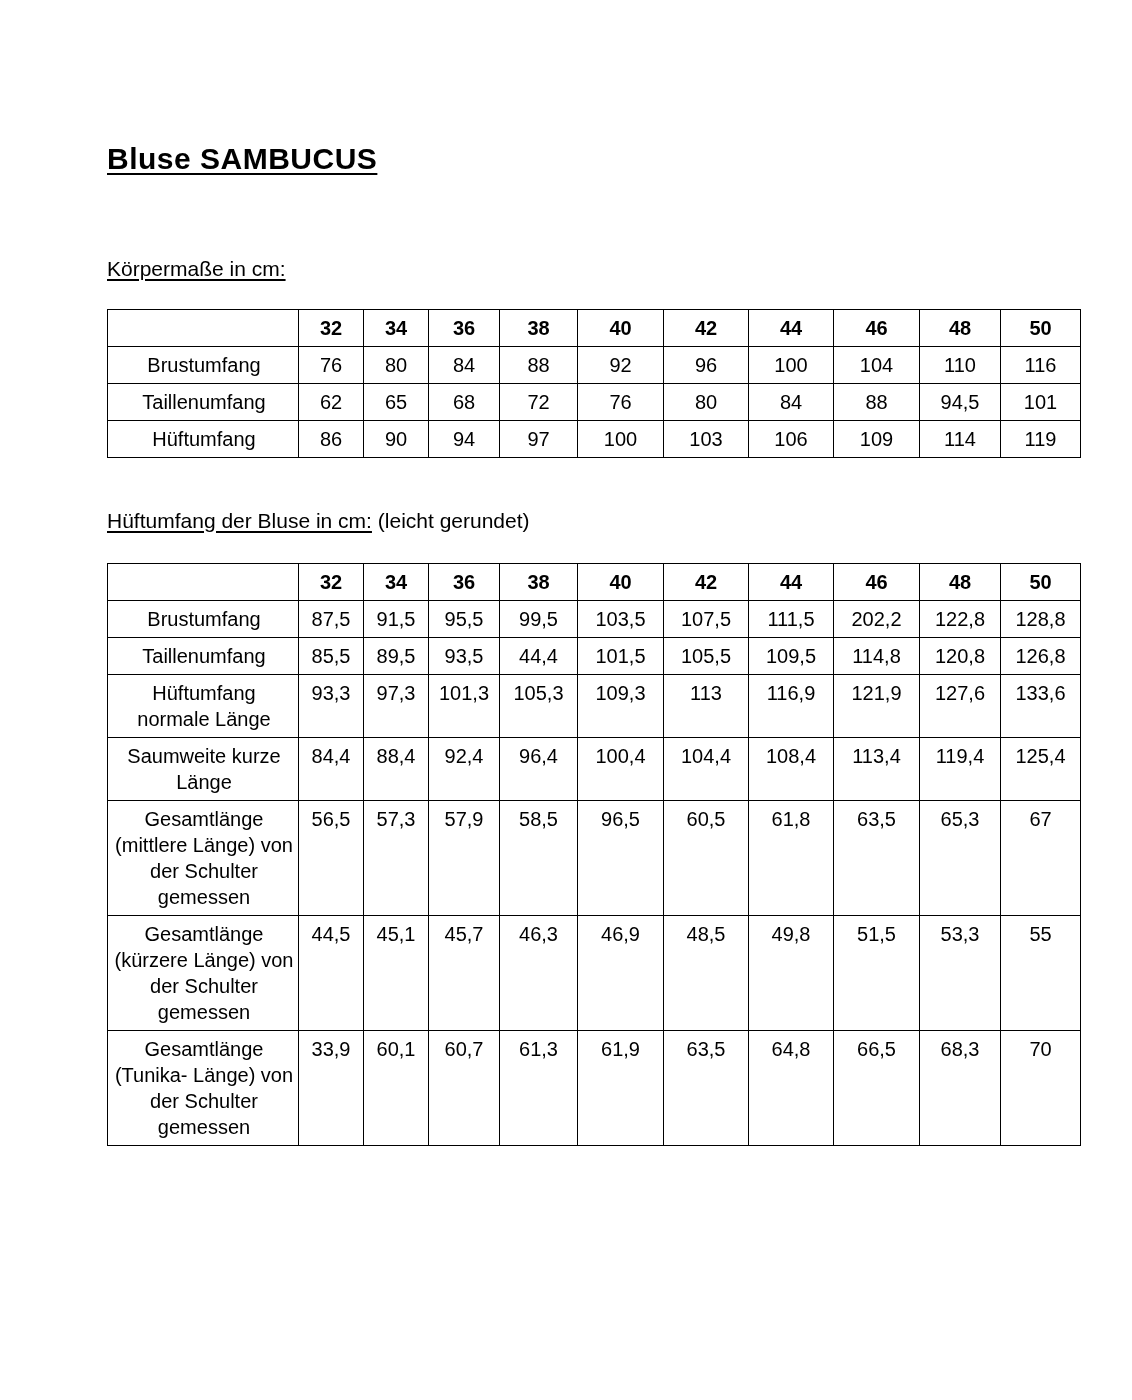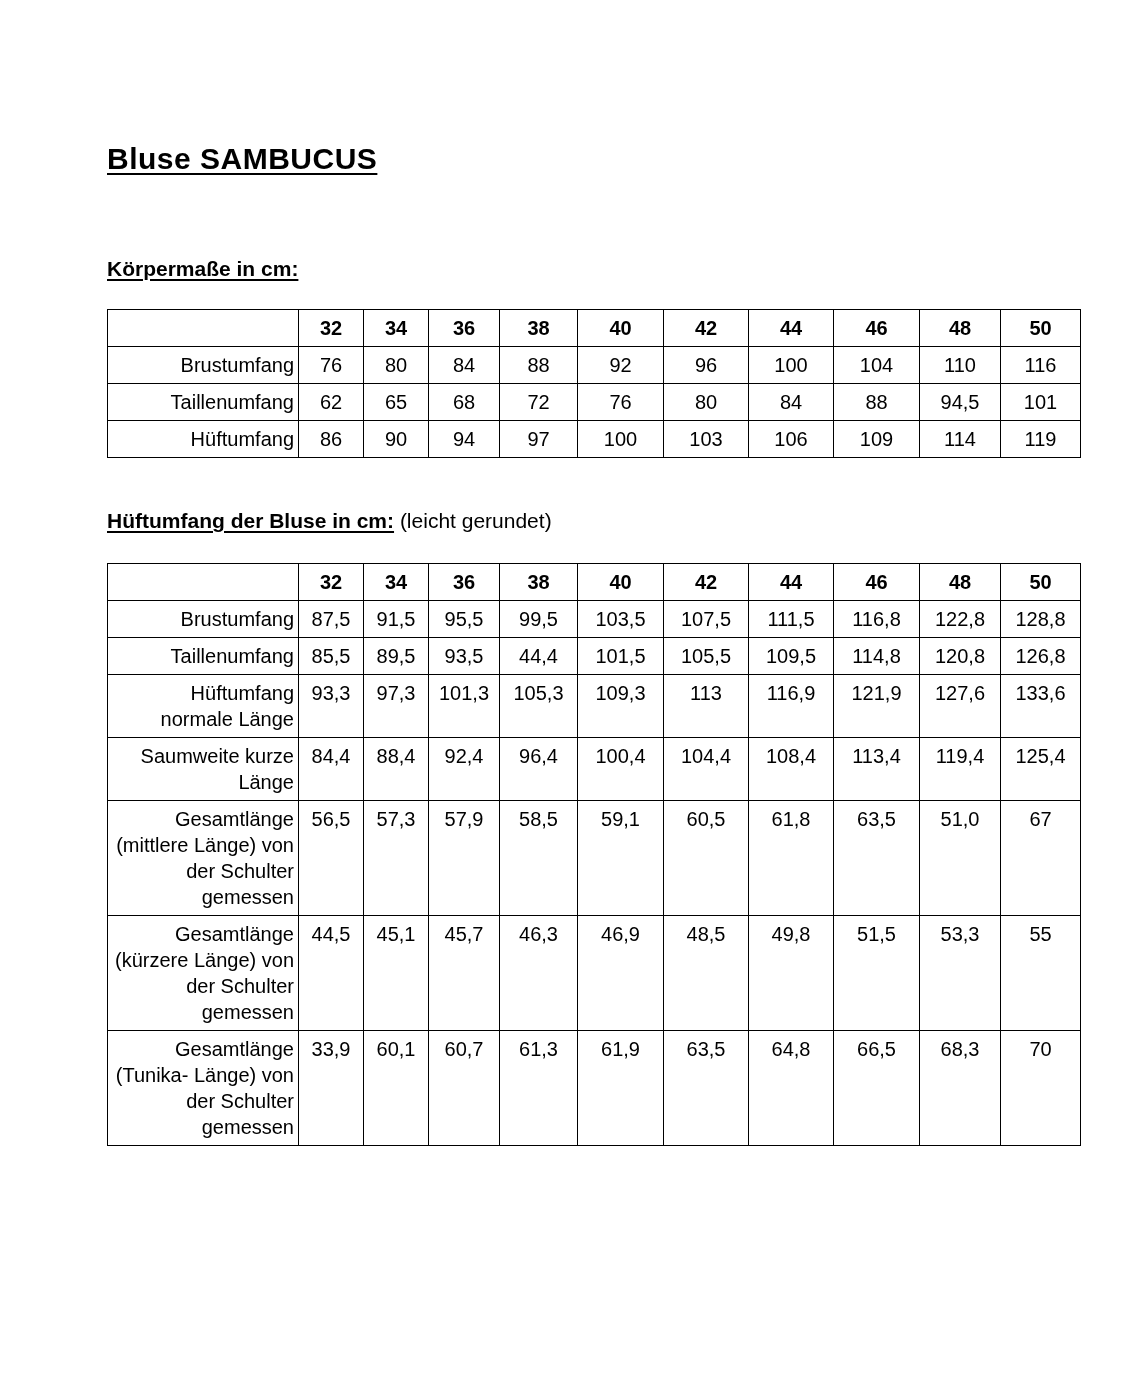--- a/index.html
+++ b/index.html
@@ -29,21 +29,20 @@
   .section-heading {
     font-size: 21px;
     line-height: 26px;
     margin: 0 0 27px 0;
     font-weight: normal;
   }
   .section-heading .u {
     text-decoration: underline;
     text-decoration-thickness: 1.5px;
     text-underline-offset: 3px;
-    font-weight: bold;
   }
   table.measure-table {
     border-collapse: collapse;
     table-layout: fixed;
     width: 918px;
     font-size: 20px;
     line-height: 26px;
   }
   table.measure-table.first {
     margin-bottom: 50px;
@@ -56,21 +55,21 @@
     border: 1.5px solid #000000;
     padding: 5px 2px;
     vertical-align: top;
     text-align: center;
     overflow: hidden;
   }
   table.measure-table th {
     font-weight: bold;
   }
   table.measure-table td.label {
-    text-align: right;
+    text-align: center;
     padding-left: 6px;
     padding-right: 4px;
   }
   
   table.measure-table tr > *:nth-child(1)  { width: 186px; }
   table.measure-table tr > *:nth-child(2)  { width: 60px; }
   table.measure-table tr > *:nth-child(3)  { width: 60px; }
   table.measure-table tr > *:nth-child(4)  { width: 66px; }
   table.measure-table tr > *:nth-child(5)  { width: 73px; }
   table.measure-table tr > *:nth-child(6)  { width: 81px; }
@@ -169,21 +168,21 @@
       <tbody>
         <tr>
           <td class="label">Brustumfang</td>
           <td>87,5</td>
           <td>91,5</td>
           <td>95,5</td>
           <td>99,5</td>
           <td>103,5</td>
           <td>107,5</td>
           <td>111,5</td>
-          <td>116,8</td>
+          <td>202,2</td>
           <td>122,8</td>
           <td>128,8</td>
         </tr>
         <tr>
           <td class="label">Taillenumfang</td>
           <td>85,5</td>
           <td>89,5</td>
           <td>93,5</td>
           <td>44,4</td>
           <td>101,5</td>
@@ -218,25 +217,25 @@
           <td>113,4</td>
           <td>119,4</td>
           <td>125,4</td>
         </tr>
         <tr>
           <td class="label">Gesamtlänge (mittlere Länge) von der Schulter gemessen</td>
           <td>56,5</td>
           <td>57,3</td>
           <td>57,9</td>
           <td>58,5</td>
-          <td>59,1</td>
+          <td>96,5</td>
           <td>60,5</td>
           <td>61,8</td>
           <td>63,5</td>
-          <td>51,0</td>
+          <td>65,3</td>
           <td>67</td>
         </tr>
         <tr>
           <td class="label">Gesamtlänge (kürzere Länge) von der Schulter gemessen</td>
           <td>44,5</td>
           <td>45,1</td>
           <td>45,7</td>
           <td>46,3</td>
           <td>46,9</td>
           <td>48,5</td>

